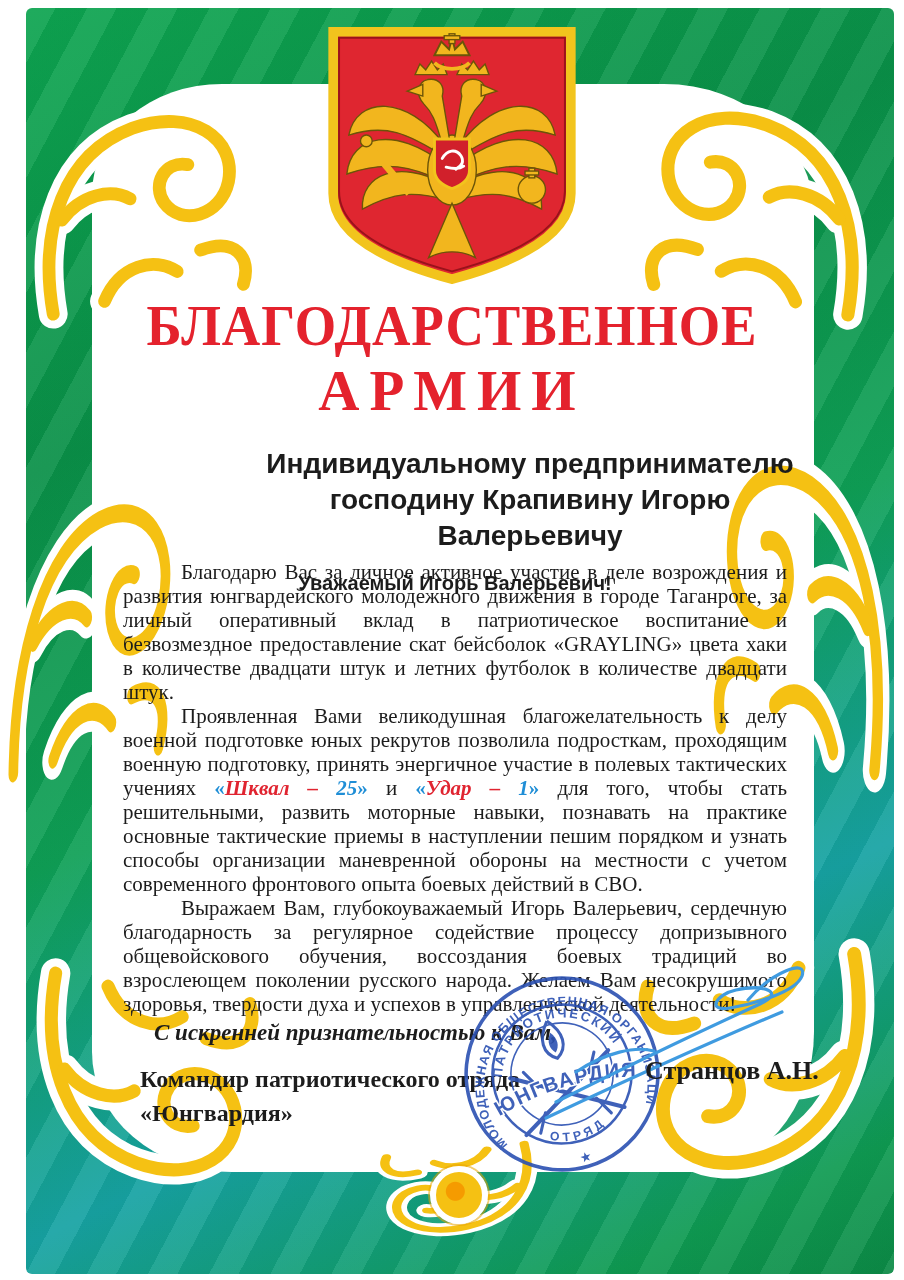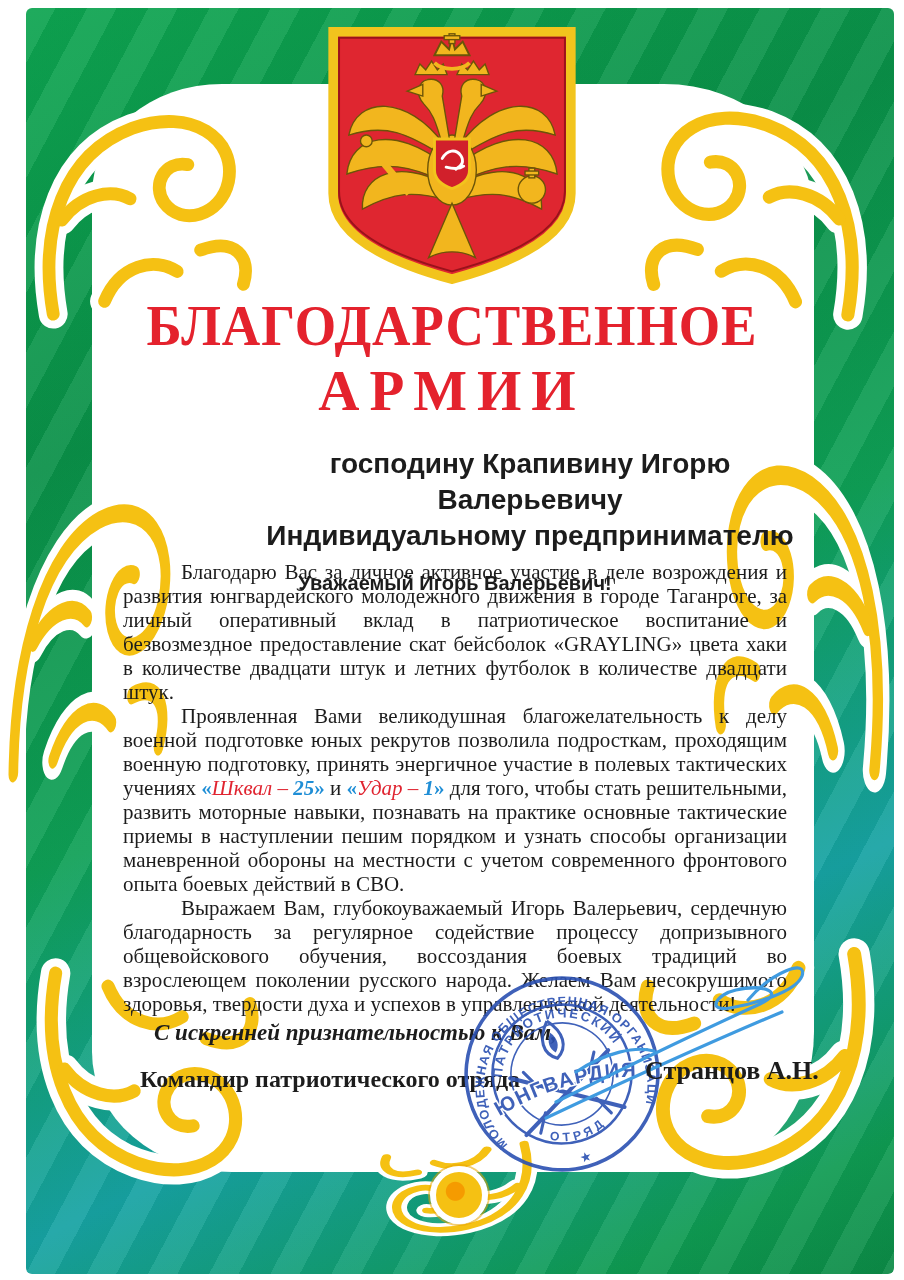--- a/index.html
+++ b/index.html
@@ -27,21 +27,21 @@
   .title1{top:294px;font-size:56px;transform:scaleX(.95);}
   .title2{top:358px;font-size:57px;letter-spacing:10px;}
   .recipient{position:absolute;left:266px;top:446px;width:528px;text-align:center;
         font-family:"Liberation Sans",sans-serif;font-weight:bold;font-size:28px;line-height:36px;}
   .salutation{position:absolute;left:123px;top:540px;width:664px;text-align:center;
         font-family:"Liberation Sans",sans-serif;font-weight:bold;font-size:20px;margin-top:32px;}
   .bodytext{position:absolute;left:123px;top:560px;width:664px;font-size:21px;line-height:24px;
         text-align:justify;}
   .bodytext p{margin:0;text-indent:58px;}
   .q{color:var(--quote-blue);font-weight:bold;}
-  .ex{color:var(--exercise-red);font-weight:normal;font-style:italic;}
+  .ex{color:var(--exercise-red);font-weight:bold;font-style:italic;}
   .qn{color:var(--quote-blue);font-weight:bold;font-style:italic;margin-top:48px;}
   .closing{position:absolute;left:140px;top:1020px;width:480px;}
   .closing .c1{font-style:italic;font-weight:bold;font-size:23px;padding-left:14px;}
   .closing .c2{font-weight:bold;font-size:24px;margin-top:20px;}
   .closing .c3{font-weight:bold;font-size:24px;margin-top:7px;}
   .signblock{position:absolute;left:645px;top:1054px;font-weight:bold;font-size:26px;line-height:34px;}
   .stamp{position:absolute;left:460px;top:972px;width:204px;height:204px;
         transform:rotate(-16deg);opacity:.9;}
   .sig{position:absolute;left:518px;top:950px;width:312px;height:182px;}
   .stamp text{fill:var(--stamp-blue);font-family:"Liberation Sans",sans-serif;}
@@ -124,35 +124,36 @@
       <rect x="205" y="149" width="14" height="4"></rect>
     </g>
     <path d="M112,116 h36 v32 q0,13 -18,19 q-18,-6 -18,-19 z" fill="#d1202b" stroke="#f2c41d" stroke-width="3"></path>
     <path d="M120,136 c5,-9 14,-10 19,-3 c4,6 1,11 -5,14 m-10,-2 c8,2 14,2 18,-1" stroke="#ffffff" stroke-width="3" fill="none" stroke-linecap="round"></path>
   </svg>
 
   <div class="title title1">БЛАГОДАРСТВЕННОЕ</div>
   <div class="title title2">АРМИИ</div>
 
   <div class="recipient">
+    <div>Индивидуальному предпринимателю</div>
     <div>господину Крапивину Игорю Валерьевичу</div>
-    <div>Индивидуальному предпринимателю</div>
   </div>
 
   <div class="salutation">Уважаемый Игорь Валерьевич!</div>
 
   <div class="bodytext">
     <p>Благодарю  Вас за личное активное участие в деле возрождения и развития  юнгвардейского молодежного движения в городе Таганроге, за личный оперативный вклад в патриотическое воспитание и  безвозмездное предоставление скат бейсболок  «GRAYLING» цвета хаки в количестве двадцати штук и летних футболок  в количестве двадцати штук.</p>
     <p><span>Проявленная Вами великодушная благожелательность к делу военной подготовке юных рекрутов позволила  подросткам, проходящим военную подготовку,  принять энергичное участие  в полевых тактических учениях </span><span class="q">«</span><span class="ex">Шквал – </span><span class="qn">25</span><span class="q">»</span><span> и </span><span class="q">«</span><span class="ex">Удар – </span><span class="qn">1</span><span class="q">»</span><span> для того, чтобы стать решительными, развить моторные навыки,  познавать на практике основные тактические приемы  в наступлении пешим порядком и узнать способы организации маневренной обороны на местности  с учетом современного фронтового опыта боевых действий в СВО.</span></p>
     <p>Выражаем Вам, глубокоуважаемый Игорь Валерьевич, сердечную благодарность за регулярное содействие  процессу допризывного общевойскового обучения, воссоздания боевых  традиций во взрослеющем поколении русского народа. Желаем Вам несокрушимого здоровья, твердости духа  и успехов  в управленческой деятельности!</p>
   </div>
 
   <div class="closing">
     <div class="c1">С искренней признательностью к  Вам,</div>
     <div class="c2">Командир патриотического отряда</div>
+    <div class="c3">«Юнгвардия»</div>
   </div>
 
   <svg class="stamp" viewBox="0 0 200 200">
     <circle cx="100" cy="100" r="94" fill="none" stroke="#2b51b2" stroke-width="3.5"></circle>
     <circle cx="100" cy="100" r="68" fill="none" stroke="#2b51b2" stroke-width="2.5"></circle>
     <circle cx="100" cy="100" r="50" fill="none" stroke="#2b51b2" stroke-width="1.6"></circle>
     <defs>
       <path id="st-outer" d="M 30,152 A 80,80 0 1 1 170,152" fill="none"></path>
       <path id="st-inner-top" d="M 42,120 A 60,60 0 1 1 158,120" fill="none"></path>
       <path id="st-inner-bot" d="M 48,136 A 60,60 0 0 0 152,136" fill="none"></path>

